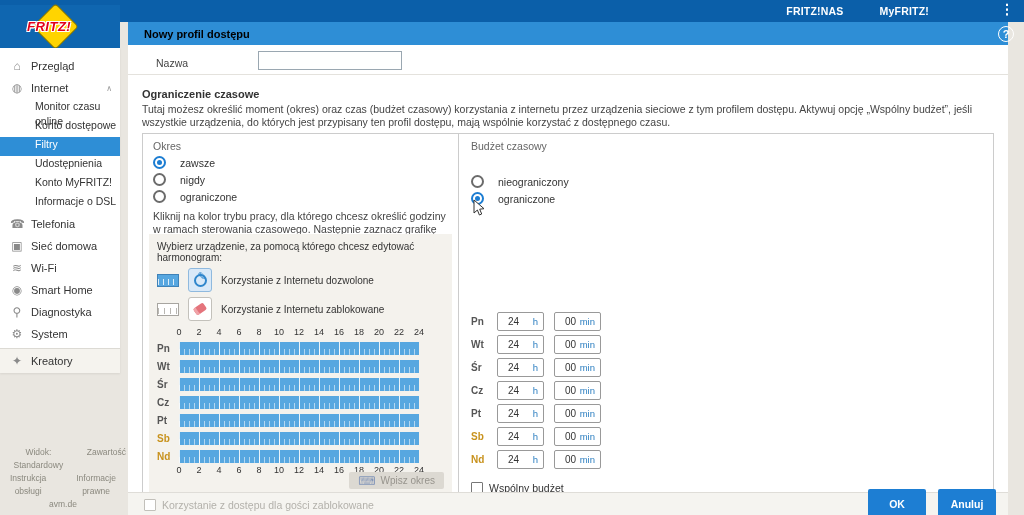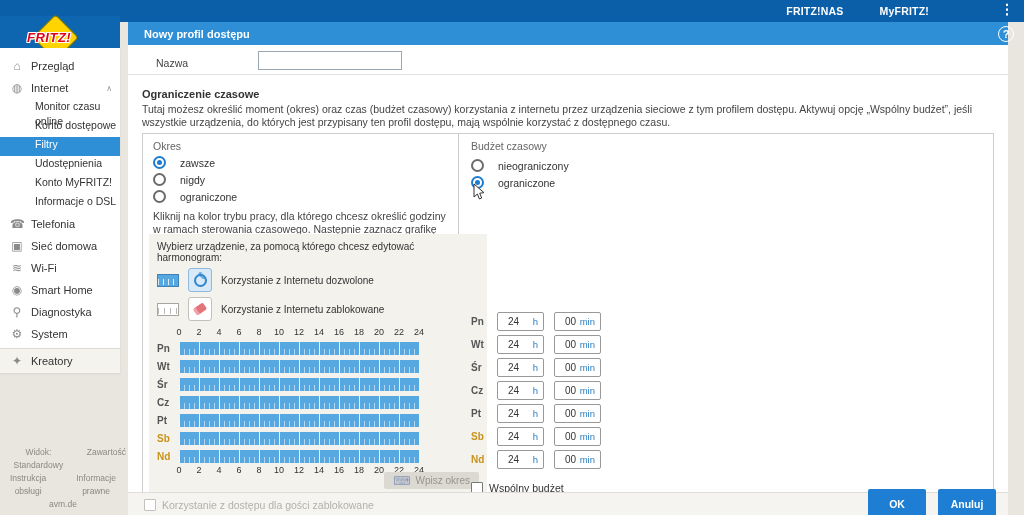--- a/index.html
+++ b/index.html
@@ -5,27 +5,27 @@
   *{margin:0;padding:0;box-sizing:border-box;}
   html,body{width:1024px;height:515px;}
   body{position:relative;overflow:hidden;background:#e9e6e0;font-family:"Liberation Sans",sans-serif;-webkit-font-smoothing:antialiased;}
 
   
   .top-header{position:absolute;top:0;left:0;width:1024px;height:22px;background:#0b5fa9;}
   .header-links{position:absolute;right:95px;top:0;height:22px;display:flex;align-items:center;gap:36px;margin-left:41px;}
   .header-link{color:#fff;font-size:10.5px;font-weight:bold;letter-spacing:.2px;cursor:pointer;}
   .kebab{position:absolute;right:10px;top:1px;color:#fff;font-size:14px;font-weight:bold;cursor:pointer;}
 
-  .logo-panel{position:absolute;top:16px;left:0;width:120px;height:60px;background:#0f66b0;}
+  .logo-panel{position:absolute;top:5px;left:0;width:120px;height:60px;background:#0f66b0;}
   .logo-diamond{position:absolute;left:40px;top:6px;width:31px;height:31px;background:#ffd400;transform:rotate(45deg);border-radius:3px;box-shadow:0 0 0 1px #8a7a00;}
   .logo-text{position:absolute;left:27px;top:14px;font-size:13px;font-weight:bold;font-style:italic;color:#e2001a;letter-spacing:.5px;
     text-shadow:-1px -1px 0 #fff,1px -1px 0 #fff,-1px 1px 0 #fff,1px 1px 0 #fff,0 1px 0 #fff,0 -1px 0 #fff;}
 
   
-  .titlebar{position:absolute;left:128px;top:22px;width:880px;height:23px;background:#2e8ed6;color:#ffffff;display:flex;align-items:center;}
+  .titlebar{position:absolute;left:128px;top:22px;width:880px;height:23px;background:#2e8ed6;color:#000000;display:flex;align-items:center;}
   .titlebar-title{font-size:11px;font-weight:bold;margin-left:16px;}
   .help-btn{position:absolute;right:10px;top:26px;width:16px;height:16px;border:1px solid #fff;border-radius:50%;color:#fff;font-size:11px;line-height:14px;text-align:center;font-weight:bold;cursor:pointer;}
 
   
   .sidebar{position:absolute;left:0;top:48px;width:120px;background:#fff;padding-top:7px;box-shadow:0 1px 2px rgba(0,0,0,.08);}
   .side-item{height:22px;display:flex;align-items:center;gap:7px;padding-left:10px;font-size:11px;color:#333;cursor:pointer;}
   .side-icon{width:14px;color:#8a8a8a;font-size:12px;text-align:center;flex:none;}
   .side-chevron{margin-left:auto;margin-right:8px;color:#999;font-size:8px;}
   .side-sub{height:19px;line-height:15px;padding-left:35px;font-size:10.5px;color:#333;cursor:pointer;}
   .side-sub.selected{background:#2e8ed6;color:#fff;}
@@ -46,21 +46,21 @@
   .col-left{width:316px;border-right:1px solid #ccc;padding:6px 10px;position:relative;flex:none;}
   .col-right{flex:1;padding:6px 12px;position:relative;}
   .group-label{font-size:10.5px;color:#666;height:14px;}
   .radio-row{display:flex;align-items:center;gap:14px;height:17px;font-size:10.5px;color:#333;cursor:pointer;}
   .radio{width:13px;height:13px;border:2px solid #6b6b6b;border-radius:50%;background:#fff;position:relative;flex:none;}
   .radio.checked{border-color:#1c7dd2;}
   .radio.checked::after{content:"";position:absolute;inset:2px;background:#1c7dd2;border-radius:50%;}
   .hint{font-size:10.5px;color:#444;line-height:12.5px;margin-top:5px;width:296px;}
 
   
-  .sched-panel{position:absolute;left:6px;top:100px;width:338px;height:261px;background:#f4f2ed;padding:7px 8px;}
+  .sched-panel{position:absolute;left:6px;top:100px;width:303px;height:261px;background:#f4f2ed;padding:7px 8px;}
   .picker-label{font-size:10px;color:#333;}
   .tool-row{display:flex;align-items:center;gap:9px;margin-top:5px;height:24px;}
   .mini-swatch{width:22px;height:13px;flex:none;}
   .swatch-allowed{background:repeating-linear-gradient(90deg,rgba(255,255,255,.8) 0 1px,transparent 1px 5px) left bottom/100% 55% no-repeat,#57a7e0;border:1px solid #3f82b8;}
   .swatch-blocked{background:repeating-linear-gradient(90deg,#b9b7b2 0 1px,transparent 1px 6px) left bottom/100% 55% no-repeat,#fff;border:1px solid #a7a5a0;}
   .tool-btn{width:24px;height:24px;border:1px solid #c3c1bb;background:#fff;border-radius:3px;display:flex;align-items:center;justify-content:center;cursor:pointer;flex:none;}
   .tool-btn.selected{background:#d9e9f8;border-color:#8fb9de;}
   .tool-label{font-size:10px;color:#333;}
   .pen-icon{width:13px;height:13px;border:2px solid #2f86cc;border-radius:50%;position:relative;display:block;}
   .pen-icon::after{content:"✎";position:absolute;font-size:11px;color:#2f86cc;left:2px;top:-6px;}
@@ -74,21 +74,21 @@
   .sched-day.weekend{color:#c8921d;}
   .sched-bar{width:240px;height:13px;cursor:pointer;}
   .bar-allowed{background-color:#57a7e0;background-image:
       repeating-linear-gradient(90deg,rgba(255,255,255,.85) 0 1px,transparent 1px 20px),
       repeating-linear-gradient(90deg,rgba(255,255,255,.55) 0 1px,transparent 1px 5px);
     background-size:100% 100%,100% 45%;background-position:0 0,0 100%;background-repeat:no-repeat,no-repeat;}
   .enter-btn{position:absolute;right:8px;bottom:6px;height:17px;padding:0 9px;background:#dcd9d2;color:#97948d;font-size:10px;border:none;border-radius:2px;display:flex;align-items:center;gap:5px;cursor:default;}
   .kbd-icon{font-size:12px;color:#8295b8;line-height:10px;}
 
   
-  .budget-options{position:relative;margin-top:3px;}
+  .budget-options{position:relative;margin-top:19px;}
   .cursor-icon{position:absolute;left:1px;top:26px;z-index:5;pointer-events:none;}
   .budget-table{position:absolute;left:12px;top:178px;display:flex;flex-direction:column;gap:4px;}
   .budget-row{display:flex;align-items:center;height:19px;}
   .budget-day{width:26px;font-size:10px;font-weight:bold;color:#555;}
   .budget-day.weekend{color:#c8921d;}
   .val-box{width:47px;height:19px;border:1px solid #999;border-radius:2px;background:#fff;display:flex;align-items:center;justify-content:space-between;padding:0 5px;margin-right:10px;cursor:text;}
   .val{font-size:10px;color:#333;margin-left:5px;}
   .unit{font-size:9.5px;color:#2d7fc1;}
   .shared-row{position:absolute;left:12px;top:348px;display:flex;align-items:center;gap:6px;font-size:10.5px;color:#333;cursor:pointer;}
   .checkbox{width:12px;height:12px;border:1px solid #777;border-radius:1px;background:#fff;flex:none;}

